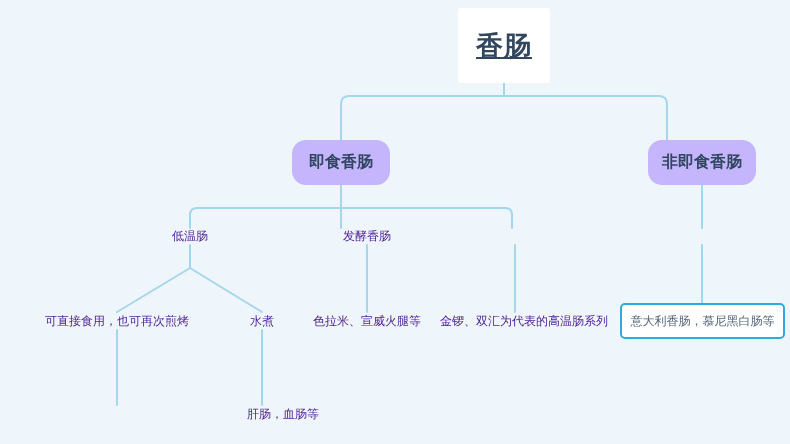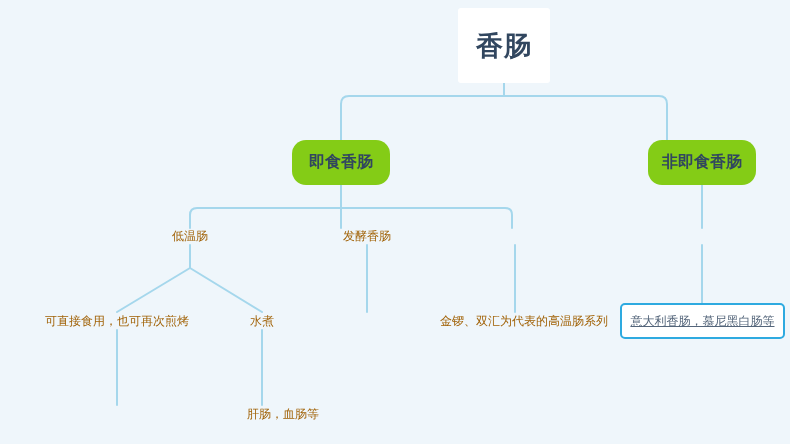--- a/index.html
+++ b/index.html
@@ -40,41 +40,40 @@
   .node-root {
     background: #ffffff;
     color: #31465f;
     font-size: 27px;
     font-weight: bold;
     letter-spacing: 1px;
     border-radius: 3px;
   }
   
   .node-l2 {
-    background: #84cc16;
+    background: #c4b5fd;
     color: #31465f;
     font-size: 16px;
     font-weight: bold;
     border-radius: 14px;
   }
   
   .node-text {
-    color: #a16207;
+    color: #4c1d95;
     font-size: 12px;
     font-weight: normal;
     background: transparent;
   }
   
   .node-boxed {
     background: #ffffff;
     color: #54657a;
     font-size: 12px;
     border: 2px solid #2eaae0;
     border-radius: 5px;
-    text-decoration: underline;
   }
 </style>
 </head>
 <body>
 
 <div id="diagram">
 
   <svg id="connectors" viewBox="0 0 790 444" width="790" height="444" fill="none">
     <g stroke="#a5d7ec" stroke-width="2" stroke-linecap="round" fill="none">
 
@@ -94,36 +93,37 @@
       <path d="M190,268 L262,312"></path>
 
       <path d="M367,245 L367,312"></path>
       <path d="M515,245 L515,312"></path>
 
       <path d="M117,330 L117,405"></path>
       <path d="M262,330 L262,405"></path>
     </g>
   </svg>
 
-  <div class="node node-root" style="left:458px; top:8px; width:92px; height:75px;">香肠</div>
+  <div class="node node-root" style="left:458px; top:8px; width:92px; height:75px;text-decoration:underline;">香肠</div>
 
   <div class="node node-l2" style="left:292px; top:140px; width:98px; height:45px;">即食香肠</div>
 
   <div class="node node-l2" style="left:648px; top:140px; width:108px; height:45px;">非即食香肠</div>
 
   <div class="node node-text" style="left:150px; top:227px; width:80px; height:18px;">低温肠</div>
 
   <div class="node node-text" style="left:322px; top:227px; width:90px; height:18px;font-family:Liberation Mono, monospace;">发酵香肠</div>
 
 
 
   <div class="node node-text" style="left:27px; top:312px; width:180px; height:18px;">可直接食用，也可再次煎烤</div>
 
   <div class="node node-text" style="left:232px; top:312px; width:60px; height:18px;">水煮</div>
 
+  <div class="node node-text" style="left:305px; top:312px; width:124px; height:18px;">色拉米、宣威火腿等</div>
 
   <div class="node node-text" style="left:434px; top:312px; width:180px; height:18px;">金锣、双汇为代表的高温肠系列</div>
 
   <div class="node node-boxed" style="left:620px; top:303px; width:165px; height:36px;">意大利香肠，慕尼黑白肠等</div>
 
 
   <div class="node node-text" style="left:228px; top:405px; width:110px; height:18px;">肝肠，血肠等</div>
 
 </div>
 

